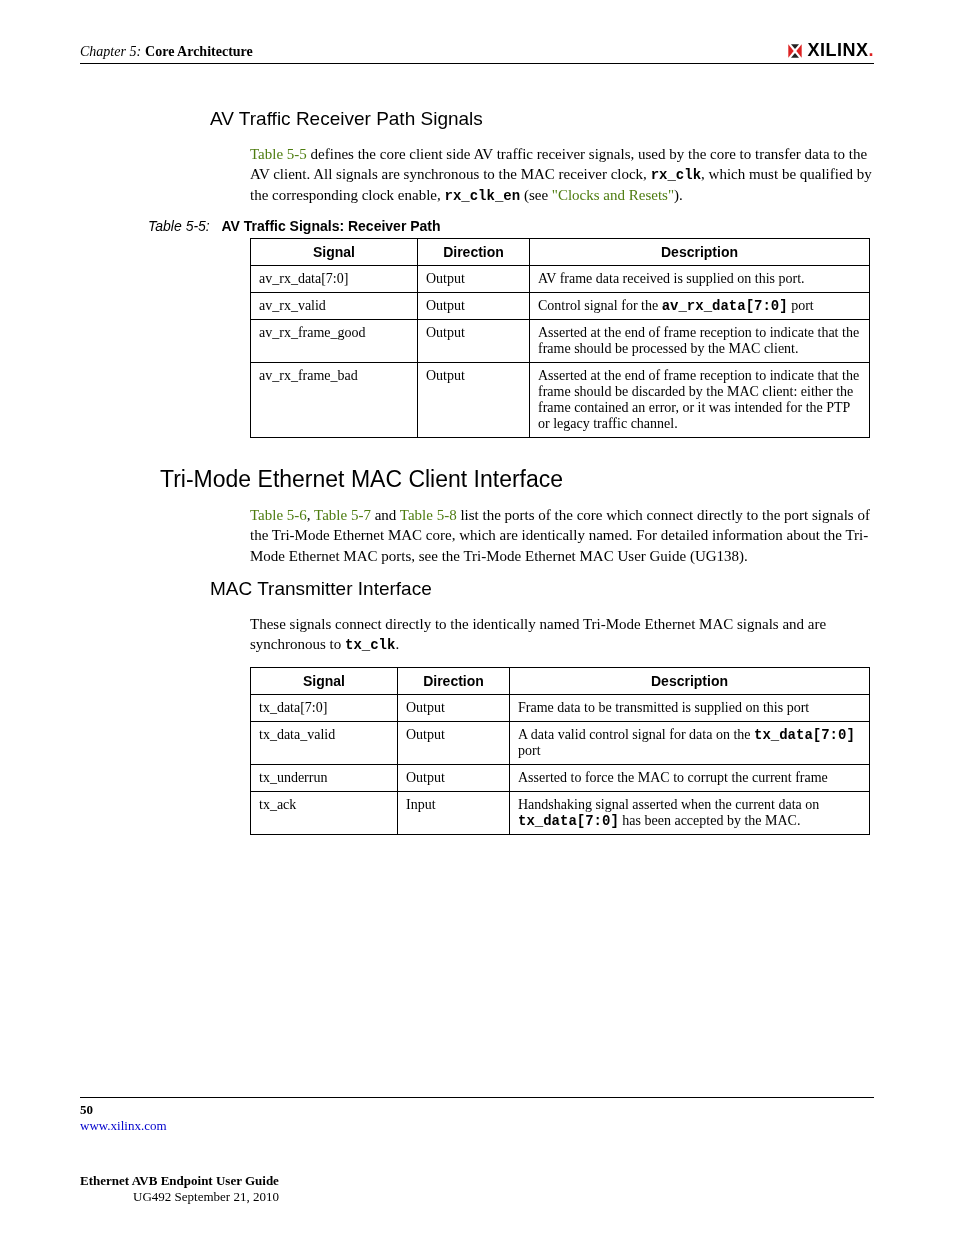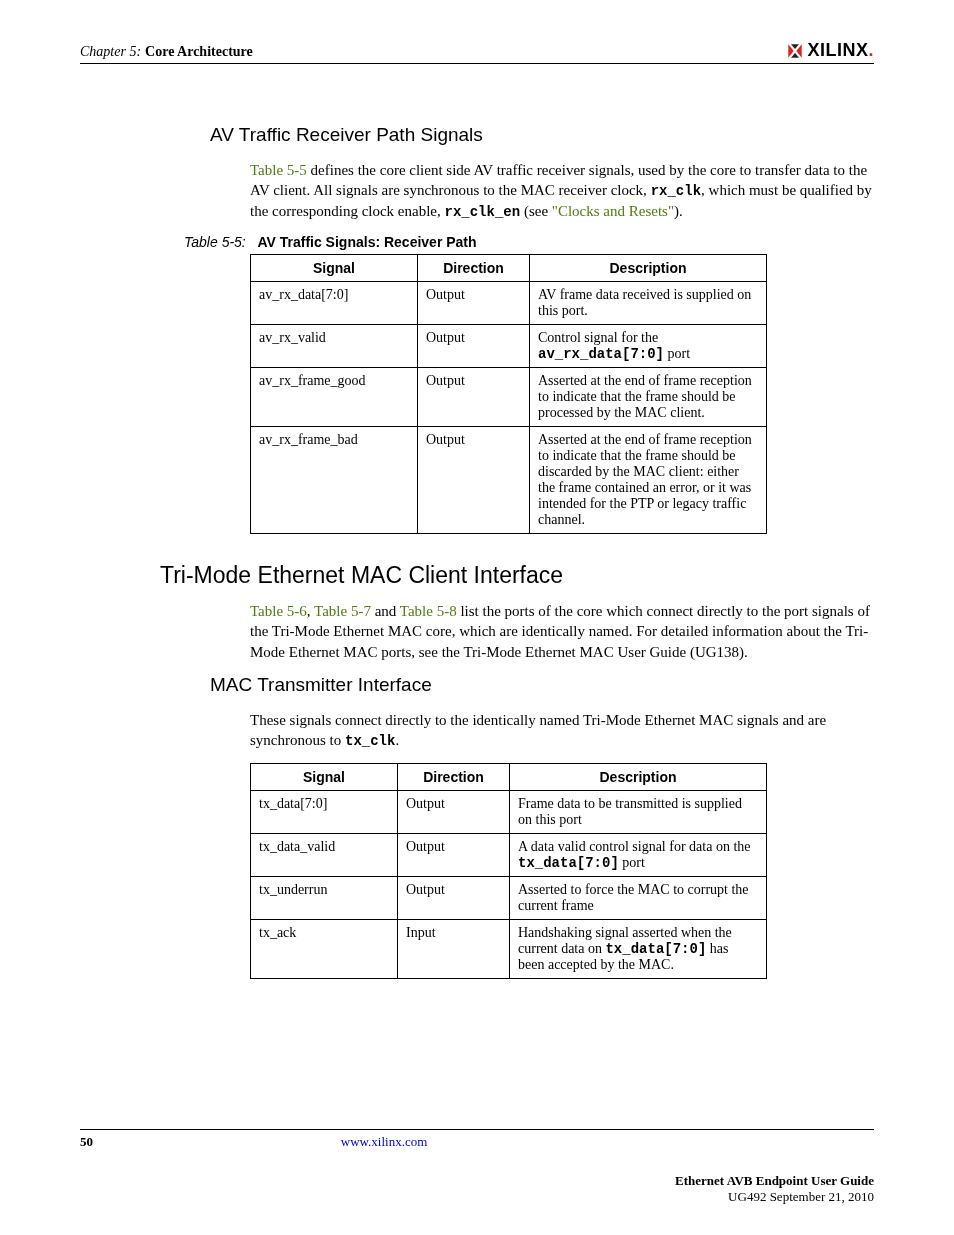--- a/index.html
+++ b/index.html
@@ -18,21 +18,21 @@
     box-sizing: border-box;
     height: 100%;
     position: relative;
   }
   .header-row {
     display: flex;
     justify-content: space-between;
     align-items: center;
     border-bottom: 1px solid #000;
     padding-bottom: 2px;
-    margin-bottom: 60px;
+    margin-bottom: 44px;
   }
   .chapter-label {
     font-style: italic;
     font-size: 14px;
   }
   .chapter-bold {
     font-weight: bold;
     font-style: normal;
   }
   .logo {
@@ -69,28 +69,28 @@
     color: #4d7c0f;
   }
   .mono {
     font-family: 'Courier New', Courier, monospace;
     font-size: 14px;
     font-weight: bold;
   }
   .table-caption {
     font-family: Arial, Helvetica, sans-serif;
     font-size: 14px;
-    margin: 6px 0 4px 104px;
+    margin: 6px 0 4px 68px;
   }
   .table-caption .ital { font-style: italic; }
   .table-caption .bold { font-weight: bold; }
   table.signal {
     border-collapse: collapse;
     margin-left: 170px;
-    width: 517px;
+    width: 620px;
     font-size: 14px;
   }
   table.signal th, table.signal td {
     border: 1px solid #000;
     padding: 5px 8px;
     vertical-align: top;
     text-align: left;
   }
   table.signal th {
     font-family: Arial, Helvetica, sans-serif;
@@ -104,20 +104,21 @@
     position: absolute;
     left: 80px;
     right: 80px;
     bottom: 30px;
     border-top: 1px solid #000;
     padding-top: 4px;
     font-size: 13px;
     display: flex;
     justify-content: space-between;
     align-items: flex-start;
+    flex-direction: column;
   }
   .footer .left { font-weight: bold; }
   .footer .center a { color: #0000cc; text-decoration: none; }
   .footer .right { text-align: right; margin-top: 39px; }
   .footer .right .title { font-weight: bold; }
 </style>
 </head>
 <body>
 
 <div class="page">

